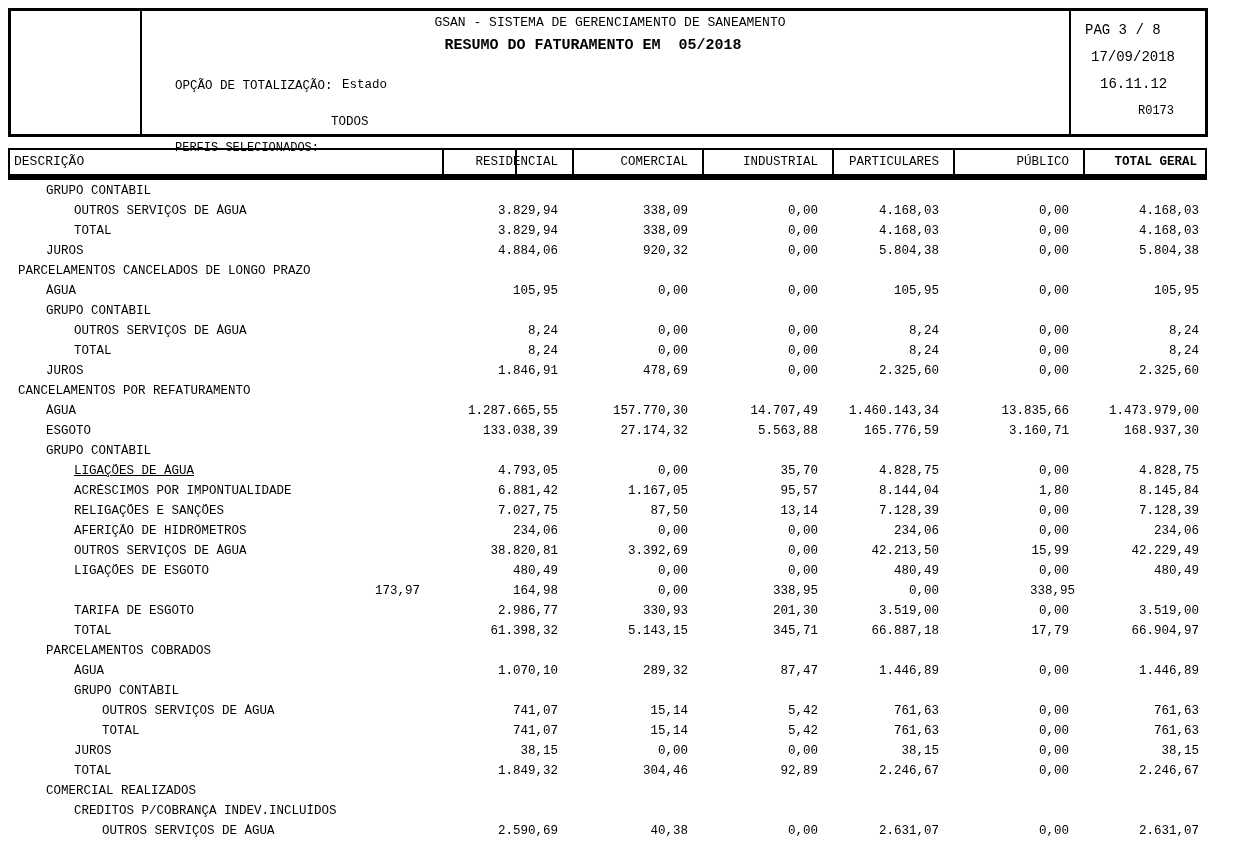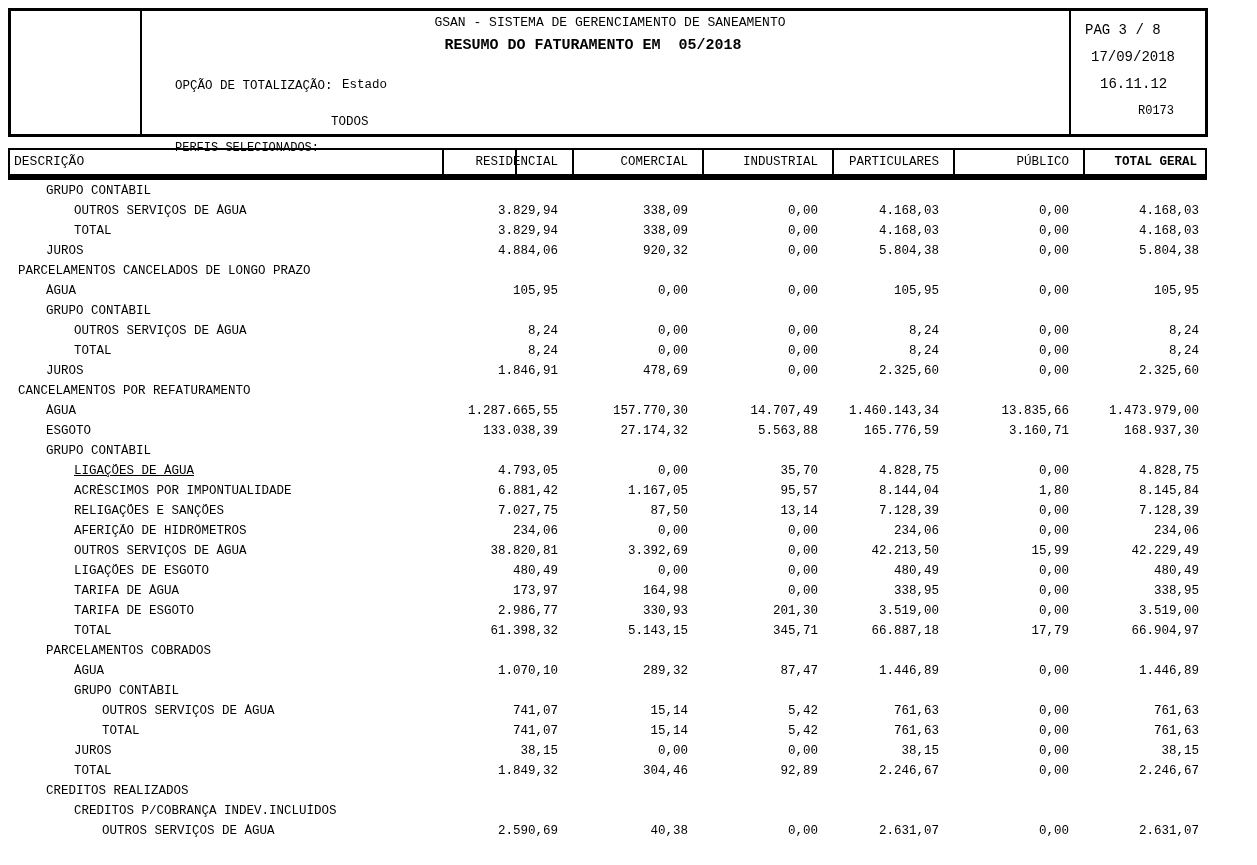--- a/index.html
+++ b/index.html
@@ -282,21 +282,20 @@
     <div class="t-row">
       <div class="t-label" style="padding-left: 66px;">LIGAÇÕES DE ESGOTO</div>
       <div class="t-val">480,49</div>
       <div class="t-val">0,00</div>
       <div class="t-val">0,00</div>
       <div class="t-val">480,49</div>
       <div class="t-val">0,00</div>
       <div class="t-val">480,49</div>
     </div>
     <div class="t-row">
-      <div class="t-label" style="padding-left: 66px;">TARIFA DE ÁGUA</div>
       <div class="t-val">173,97</div>
       <div class="t-val">164,98</div>
       <div class="t-val">0,00</div>
       <div class="t-val">338,95</div>
       <div class="t-val">0,00</div>
       <div class="t-val">338,95</div>
     </div>
     <div class="t-row">
       <div class="t-label" style="padding-left: 66px;">TARIFA DE ESGOTO</div>
       <div class="t-val">2.986,77</div>
@@ -372,21 +371,21 @@
     <div class="t-row">
       <div class="t-label" style="padding-left: 66px;">TOTAL</div>
       <div class="t-val">1.849,32</div>
       <div class="t-val">304,46</div>
       <div class="t-val">92,89</div>
       <div class="t-val">2.246,67</div>
       <div class="t-val">0,00</div>
       <div class="t-val">2.246,67</div>
     </div>
     <div class="t-row">
-      <div class="t-label" style="padding-left: 38px;">CREDITOS REALIZADOS</div>
+      <div class="t-label" style="padding-left: 38px;">COMERCIAL REALIZADOS</div>
       <div class="t-val"></div>
       <div class="t-val"></div>
       <div class="t-val"></div>
       <div class="t-val"></div>
       <div class="t-val"></div>
       <div class="t-val"></div>
     </div>
     <div class="t-row">
       <div class="t-label" style="padding-left: 66px;">CREDITOS P/COBRANÇA INDEV.INCLUÍDOS</div>
       <div class="t-val"></div>

